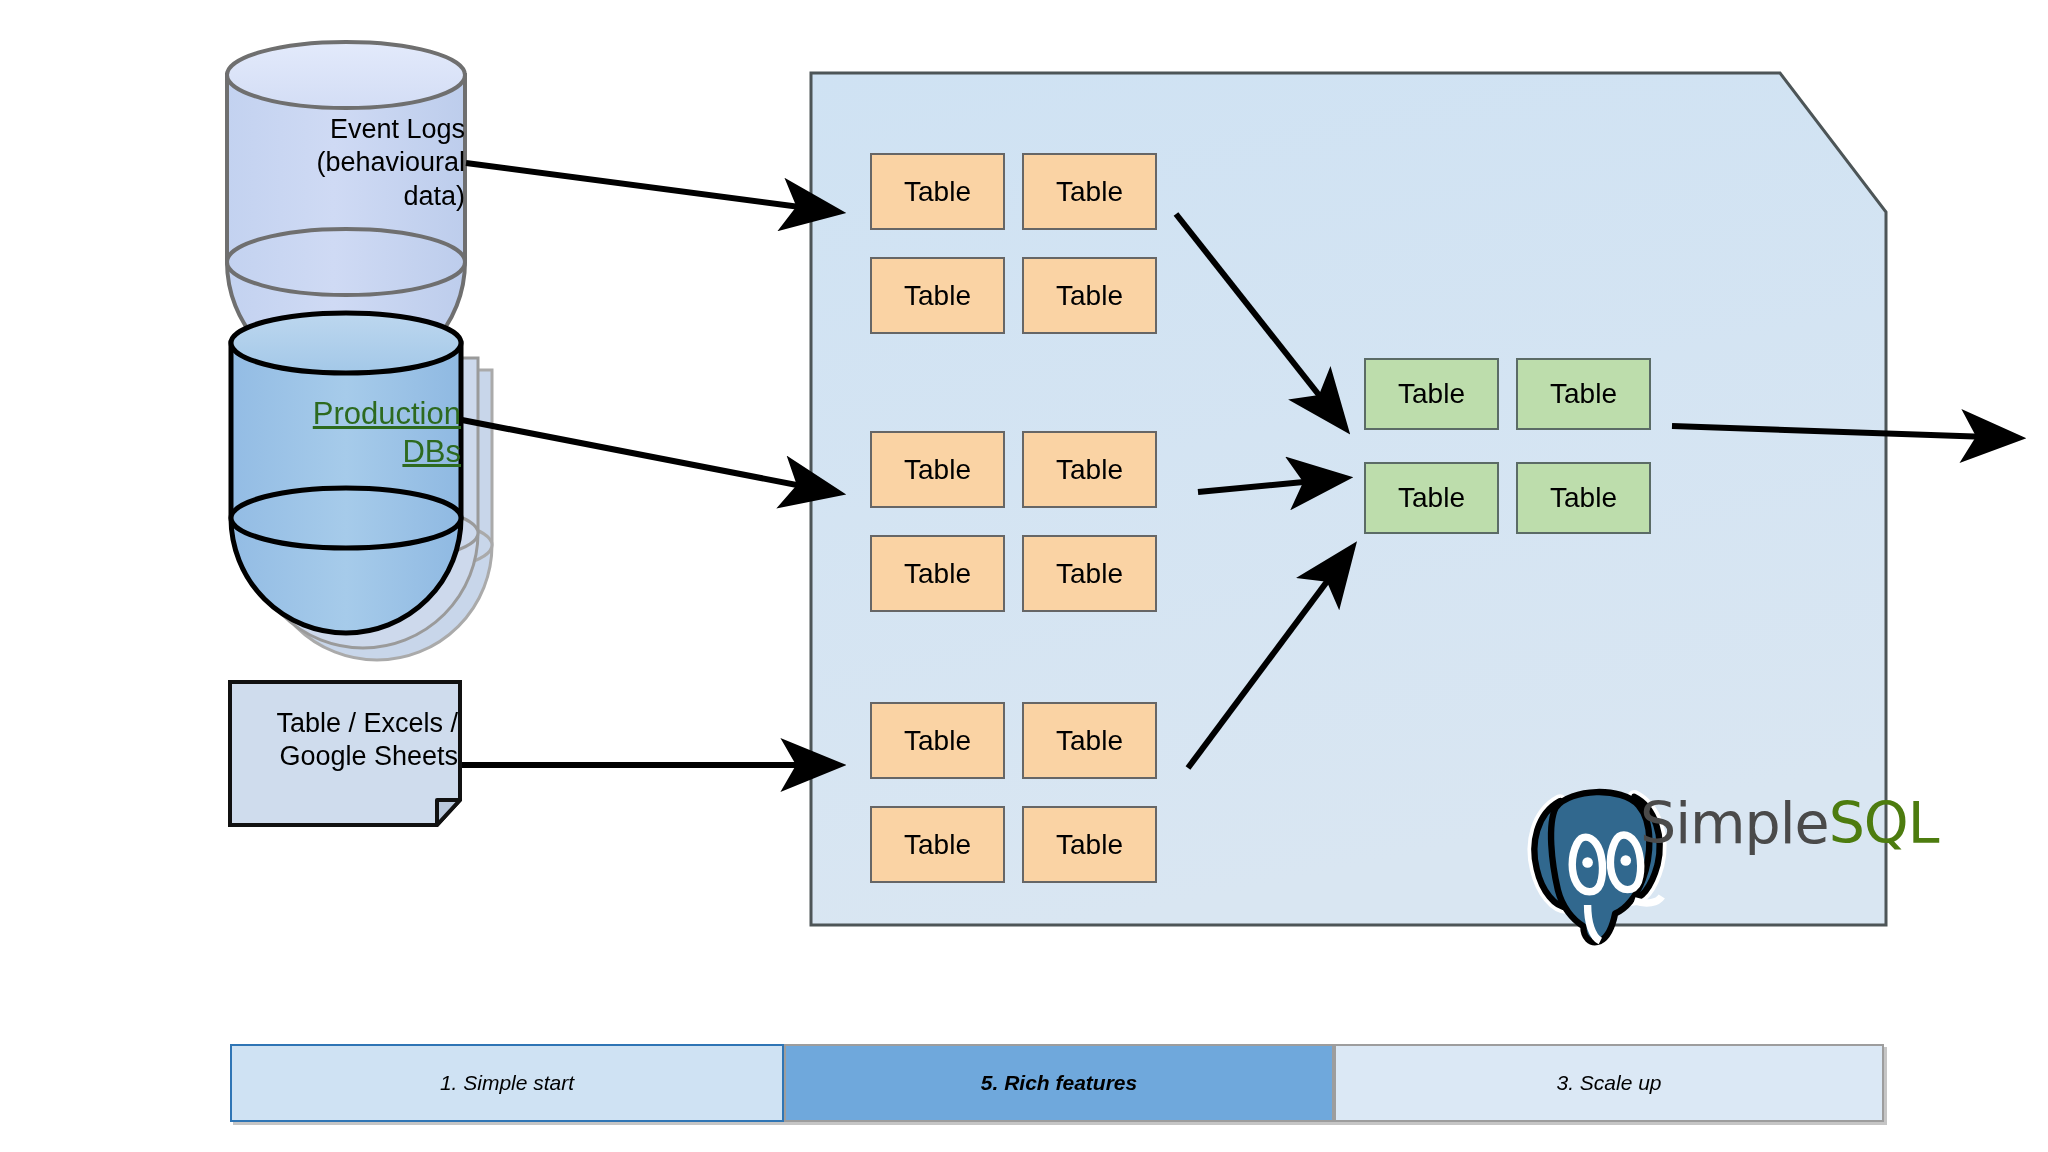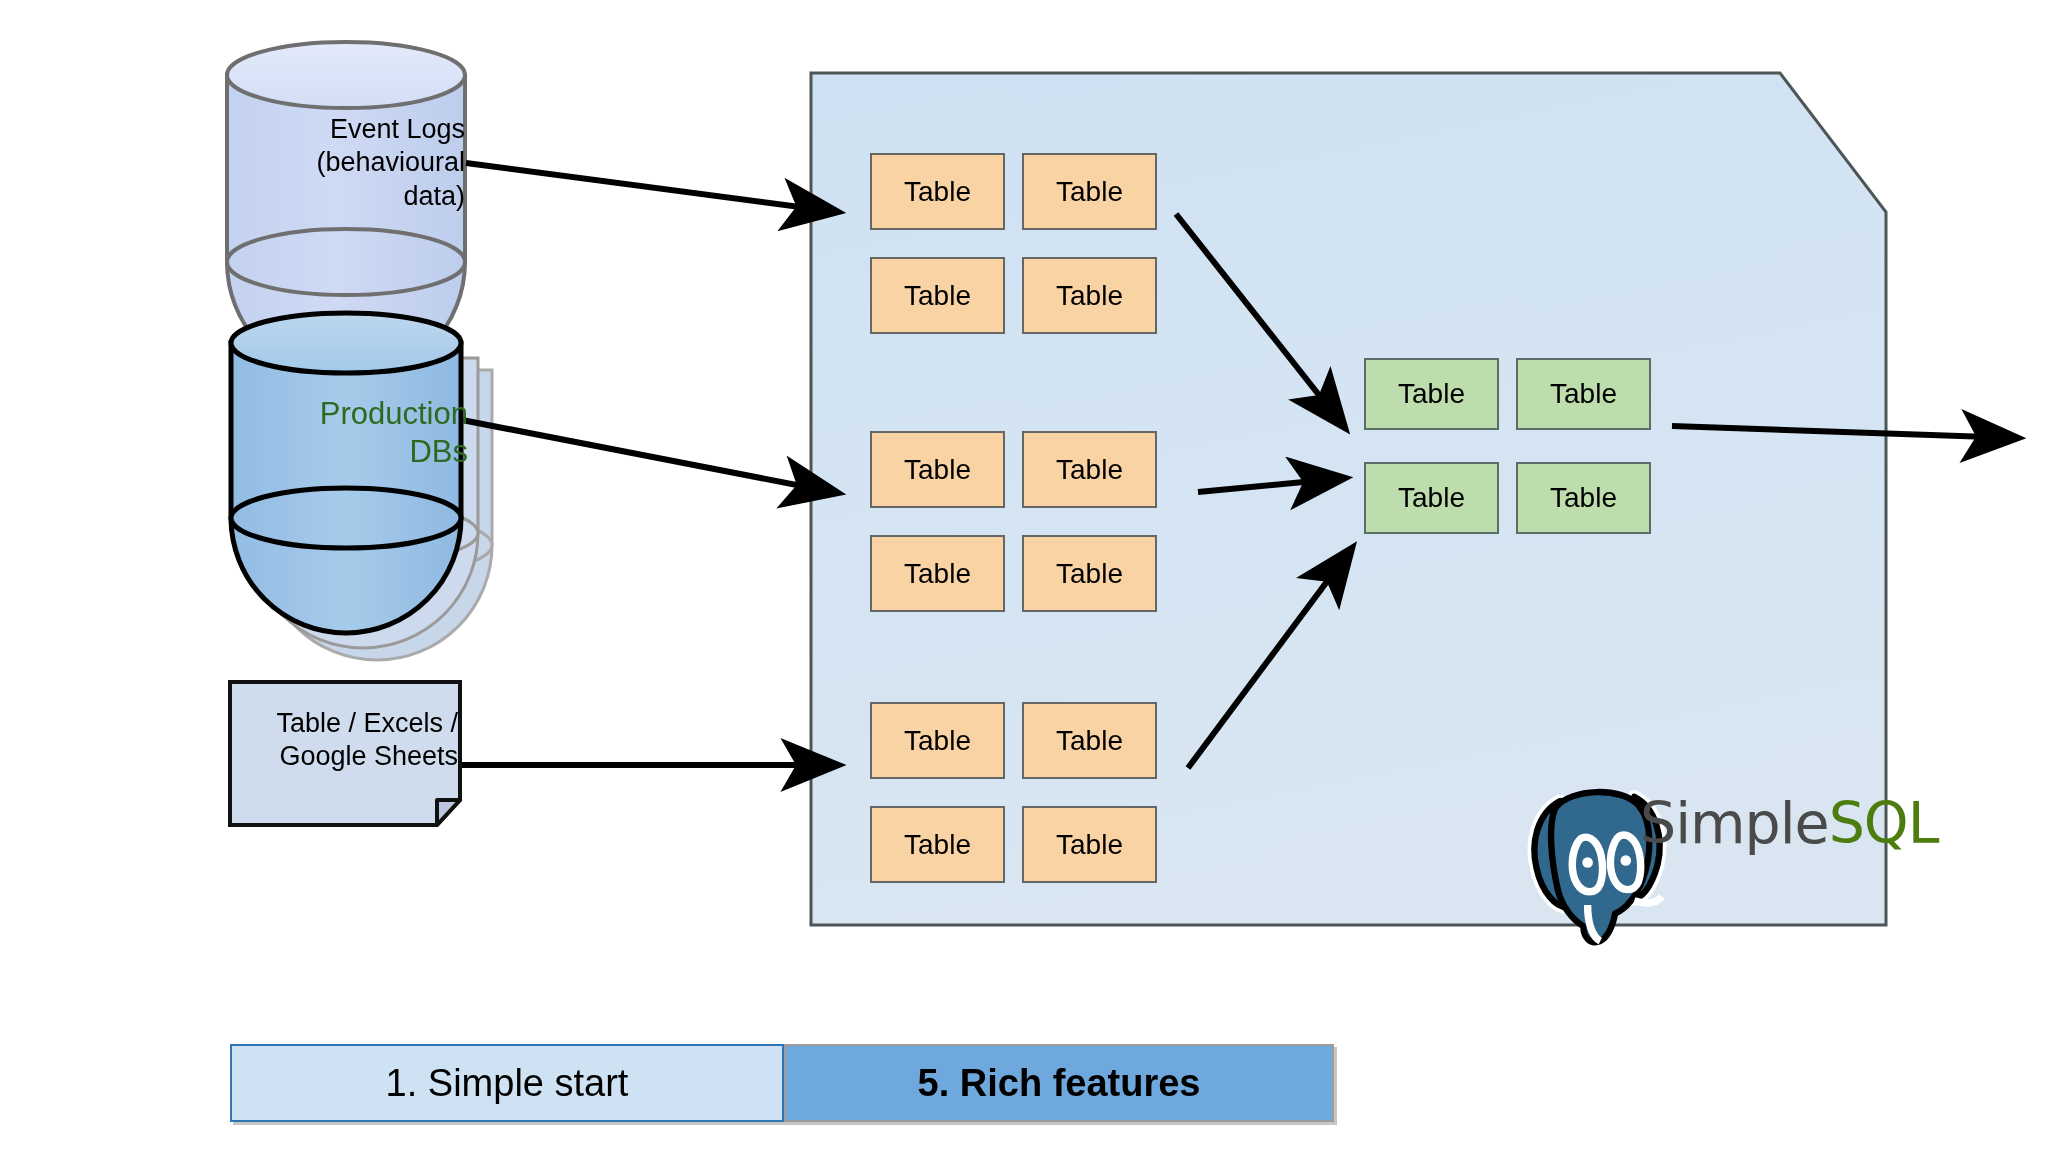--- a/index.html
+++ b/index.html
@@ -21,22 +21,22 @@
   .tablebox{position:absolute;display:flex;align-items:center;
             justify-content:center;font-size:28px;color:#000;
             box-sizing:border-box;margin-top:22px;}
   .tablebox.orange{background:#fad3a4;border:2px solid #666666;}
   .tablebox.green{background:#bdddac;border:2px solid #5b6b66;}
 
   
   #tabbar{position:absolute;left:230px;top:1044px;width:1654px;height:78px;
           display:flex;box-sizing:border-box;}
   .tab{box-sizing:border-box;display:flex;align-items:center;
-       justify-content:center;font-size:38px;color:#000;
-       box-shadow:3px 3px 0 rgba(150,150,150,.55);}
+       justify-content:center;font-size:21px;color:#000;
+       box-shadow:3px 3px 0 rgba(150,150,150,.55);font-style:italic;}
   .tab.t1{width:554px;background:#cfe2f3;border:2px solid #2f75b5;}
   .tab.t2{width:550px;background:#6fa8dc;border:2px solid #9d9d9d;
           font-weight:bold;}
   .tab.t3{width:550px;background:#dbe8f5;border:2px solid #9d9d9d;}
 
   
   #pg-word{position:absolute;left:1640px;top:790px;font-size:57px;
            letter-spacing:-1px;font-family:"DejaVu Sans",sans-serif;}
   #pg-word .a{color:#4a4a4a;}
   #pg-word .b{color:#4d7c0f;}
@@ -139,21 +139,21 @@
       <circle cx="96" cy="74" r="5" fill="#ffffff"></circle>
       <path d="M60,116 C60,132 64,146 72,150" stroke="#ffffff" stroke-width="7" fill="none"></path>
       <path d="M104,112 C116,116 126,114 130,108" stroke="#ffffff" stroke-width="7" fill="none"></path>
     </g>
   </svg>
 
   <div class="lbl src-label" style="left:227px;top:113px;width:238px;">Event Logs
 (behavioural
 data)</div>
 
-  <div class="lbl src-label green" style="left:230px;top:395px;width:238px;">Production
+  <div class="lbl src-label green" style="left:223px;top:395px;width:238px;text-decoration:underline;">Production
 DBs</div>
 
   <div class="lbl src-label" style="left:232px;top:707px;width:226px;">Table / Excels /
 Google Sheets</div>
 
   <div class="tablebox orange" style="left:870px;top:131px;width:135px;height:77px;">Table</div>
   <div class="tablebox orange" style="left:1022px;top:131px;width:135px;height:77px;">Table</div>
   <div class="tablebox orange" style="left:870px;top:235px;width:135px;height:77px;">Table</div>
   <div class="tablebox orange" style="left:1022px;top:235px;width:135px;height:77px;">Table</div>
 
@@ -172,15 +172,16 @@
   <div class="tablebox green" style="left:1364px;top:440px;width:135px;height:72px;">Table</div>
   <div class="tablebox green" style="left:1516px;top:440px;width:135px;height:72px;">Table</div>
 
   <div id="pg-word">
     <span class="a">Simple</span><span class="b">SQL</span>
   </div>
 
   <div id="tabbar">
     <div class="tab t1">1.    Simple start</div>
     <div class="tab t2">5. Rich features</div>
+    <div class="tab t3">3. Scale up</div>
   </div>
 
 </div>
 
 </body></html>

